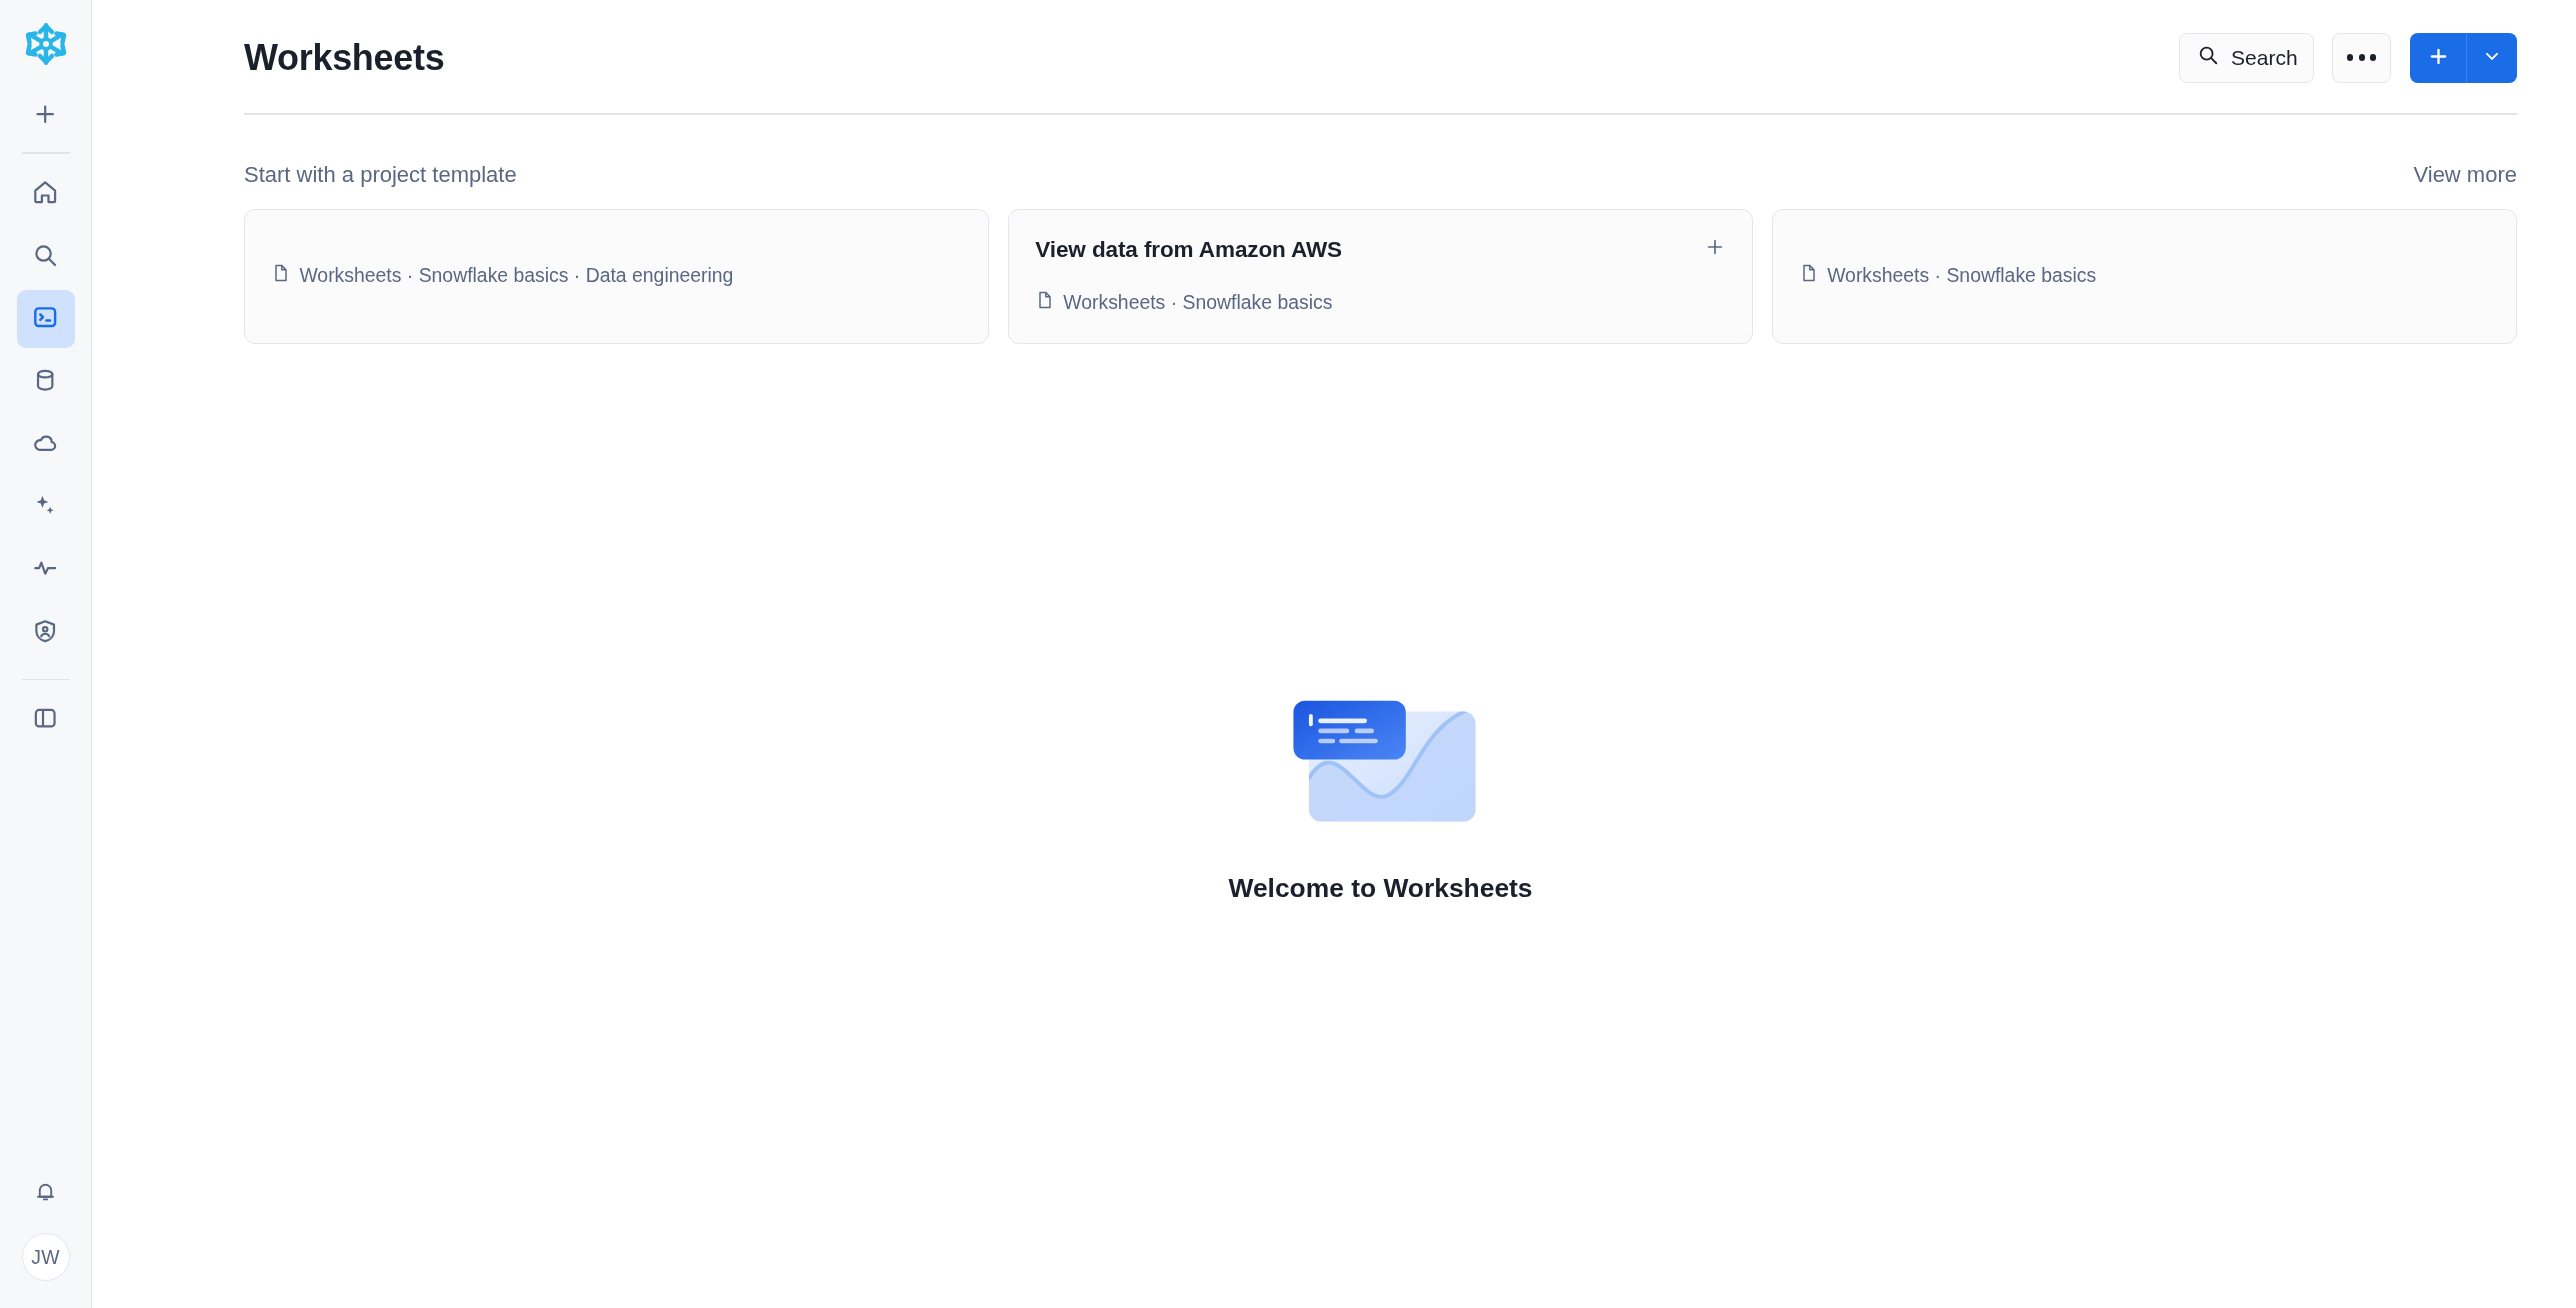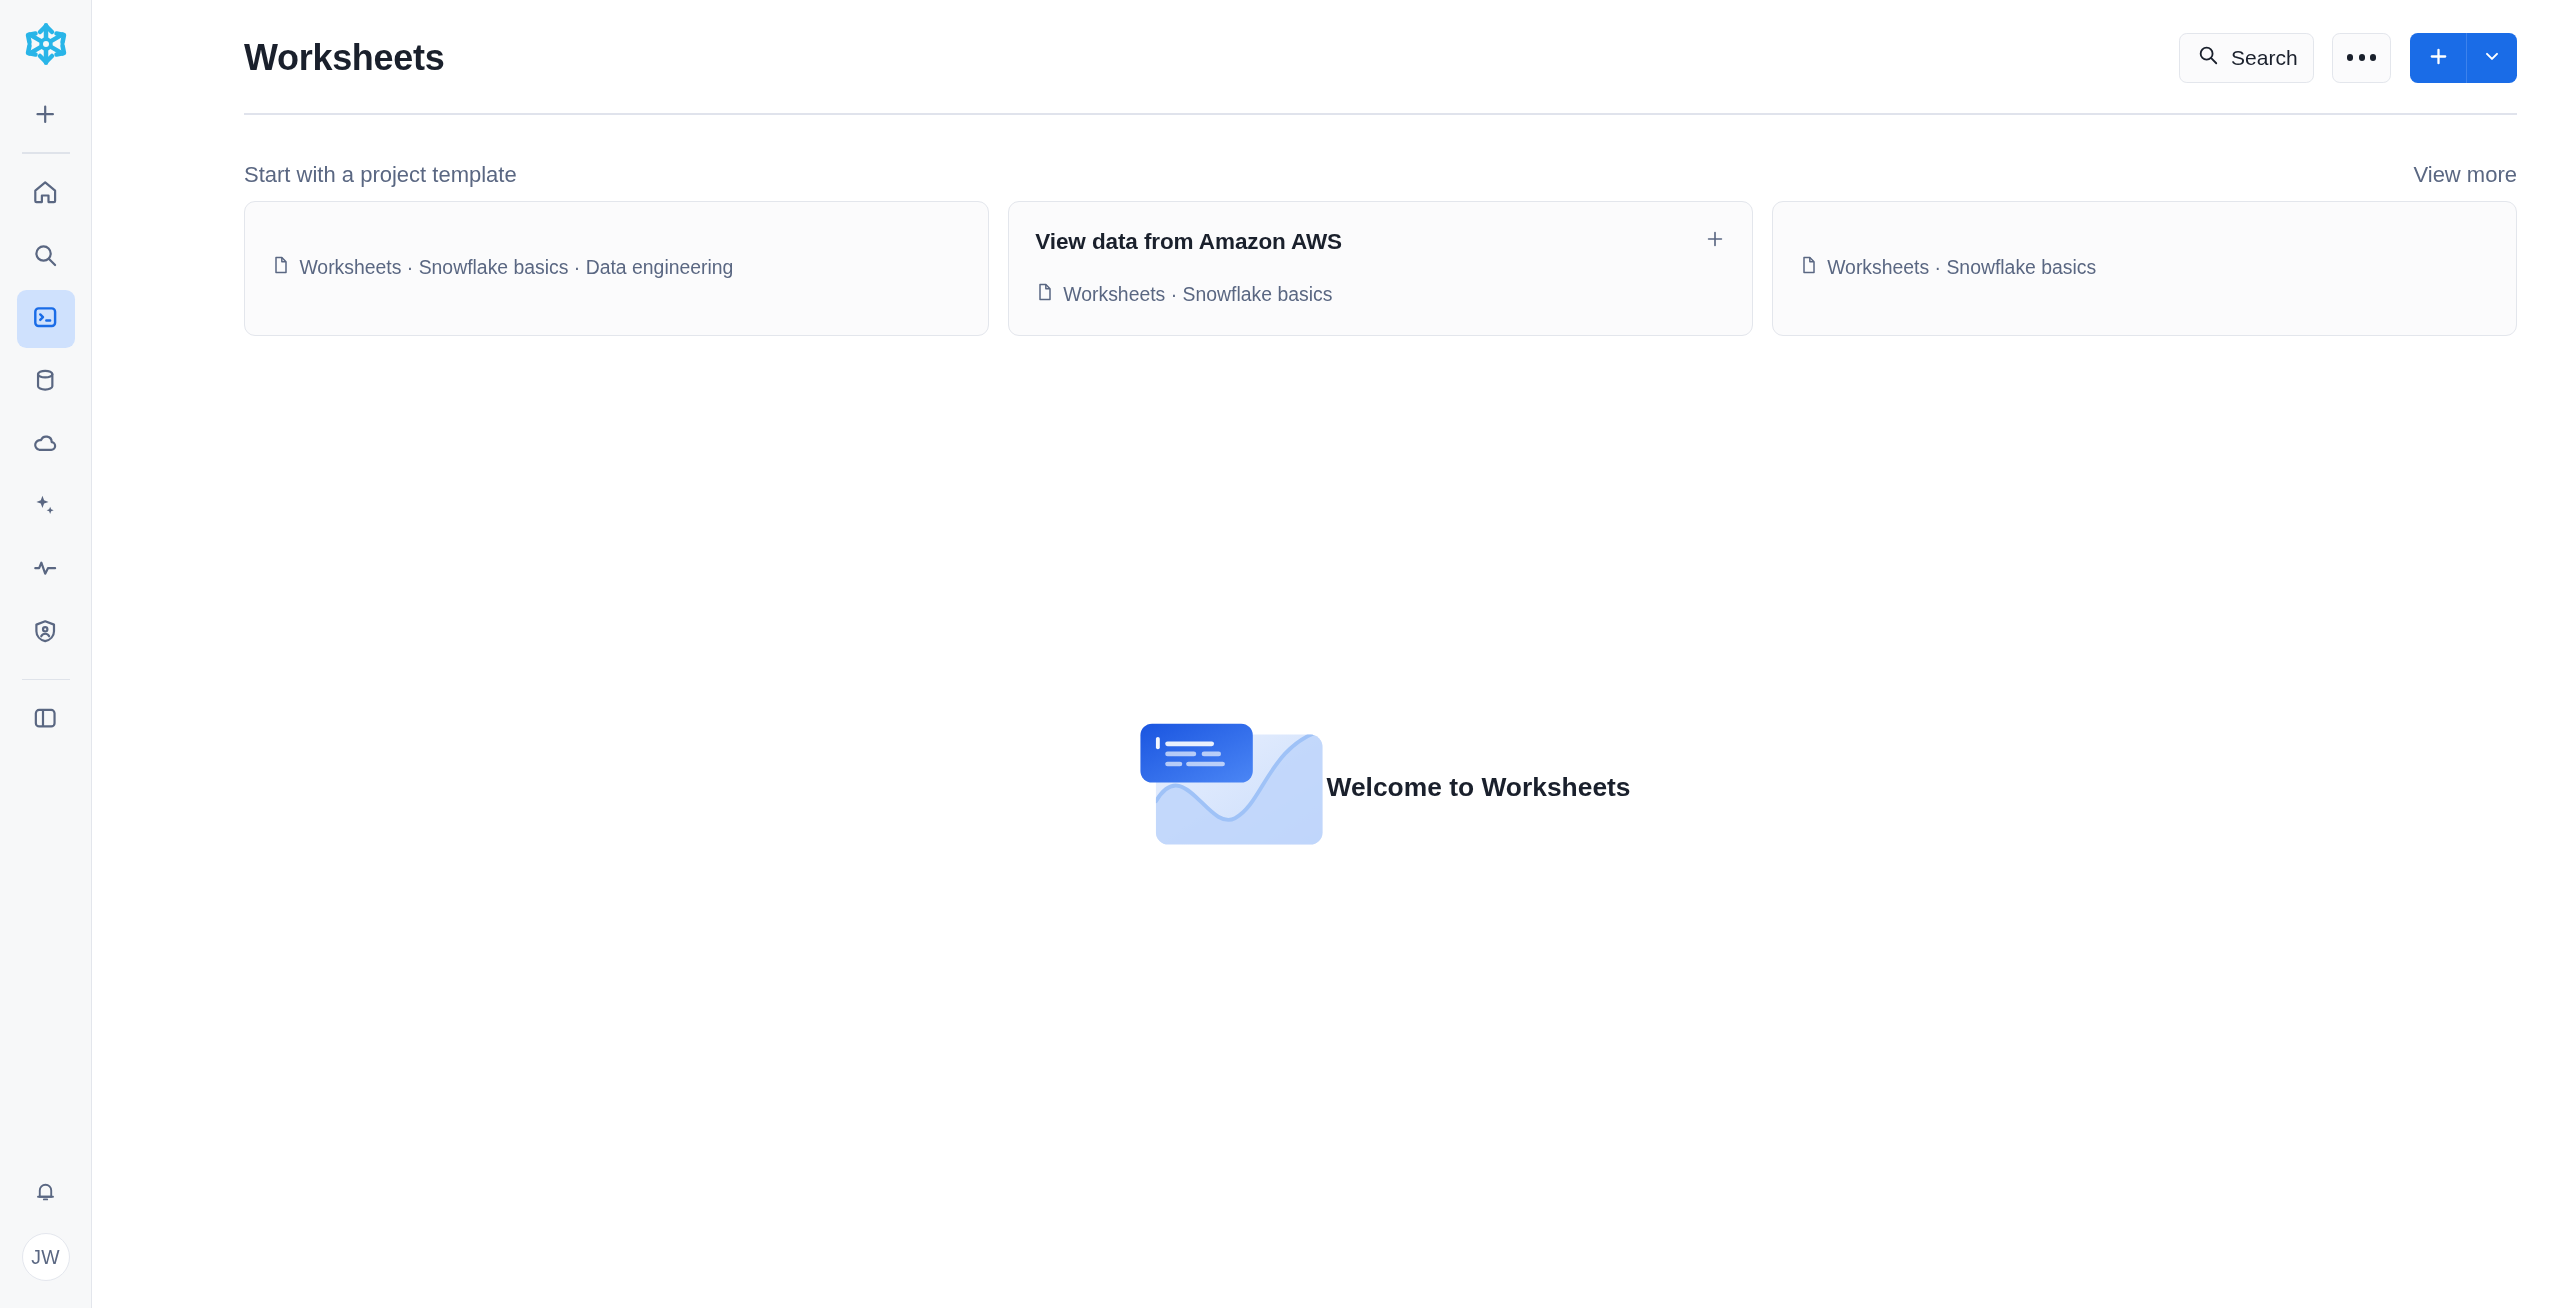--- a/index.html
+++ b/index.html
@@ -160,21 +160,21 @@
     background: #e0e3ec;
   }
 
   
   .templates {
     padding: 47px 59px 0 152px;
   }
   .templates-top {
     display: flex;
     align-items: baseline;
-    margin-bottom: 13px;
+    margin-bottom: 21px;
   }
   .templates-label {
     font-size: 22px;
     color: #5a6782;
   }
   .view-more {
     margin-left: auto;
     font-size: 22px;
     color: #5a6782;
     cursor: pointer;
@@ -217,21 +217,21 @@
     gap: 8px;
     font-size: 19.4px;
     color: #5a6782;
   }
   .meta-text { white-space: nowrap; overflow: hidden; text-overflow: ellipsis; }
 
   
   .empty {
     flex: 1 1 auto;
     display: flex;
-    flex-direction: row;
+    flex-direction: column;
     align-items: center;
     justify-content: center;
     padding-bottom: 47px;
     padding-left: 93px;
   }
   .empty-illus { margin-bottom: 36px; }
   .empty-title {
     font-size: 26.4px;
     font-weight: bold;
     color: #1a202c;

